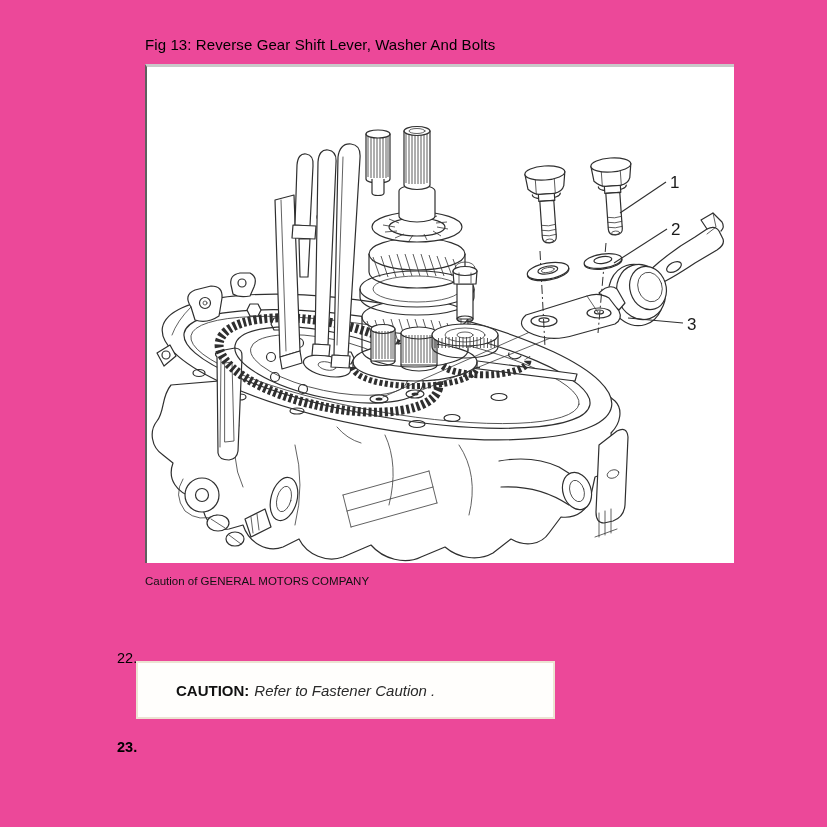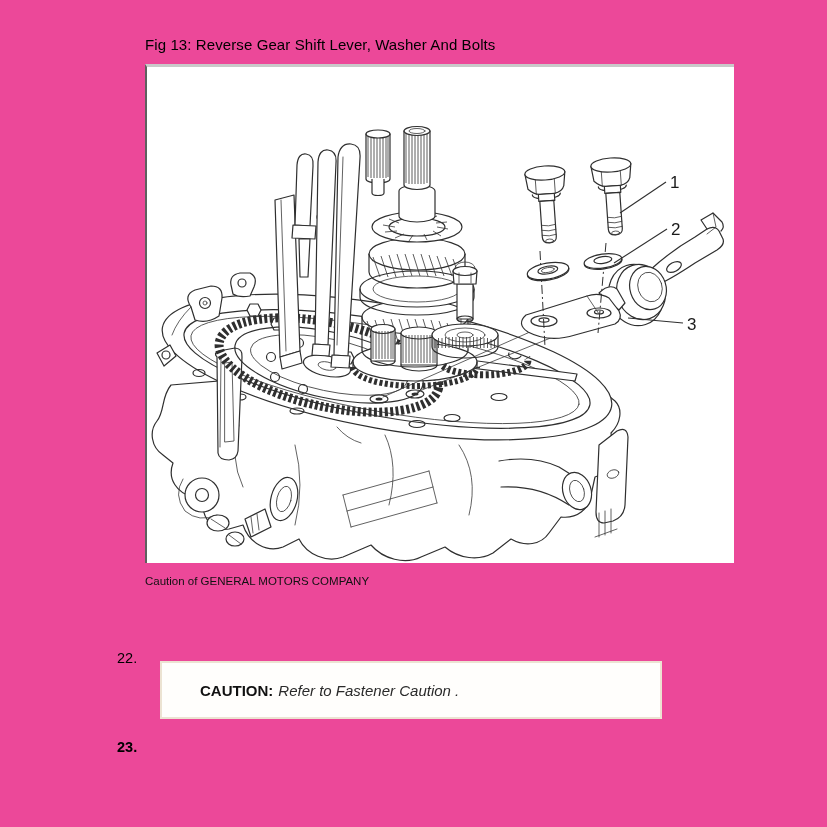--- a/index.html
+++ b/index.html
@@ -26,21 +26,21 @@
     font-size:11.5px; color:#111;
   }
   .step {
     position:absolute; left:117px; width:640px;
     display:flex; font-size:14.5px; line-height:20px; color:#000;
   }
   .step .num { width:27px; flex:0 0 27px; }
   .step-22 { top:642px;margin-top:6px; }
   .step-23 { top:737px;font-weight:bold; }
   .caution-box {
-    position:absolute; left:160px; top:661px; width:502px; height:58px;
+    position:absolute; left:136px; top:661px; width:419px; height:58px;
     background:#fffefc;
     border:2px solid #ece3d2;
     display:flex; align-items:center;
   }
   .caution-inner { padding-left:38px; font-size:15px; }
   .caution-label { font-weight:bold; color:#111; }
   .caution-text { font-style:italic; color:#2a2a2a; padding-left:5px; }
 
   
   .ln   { fill:none; stroke:#2f2f2f; stroke-width:1.2; stroke-linecap:round; stroke-linejoin:round; }

